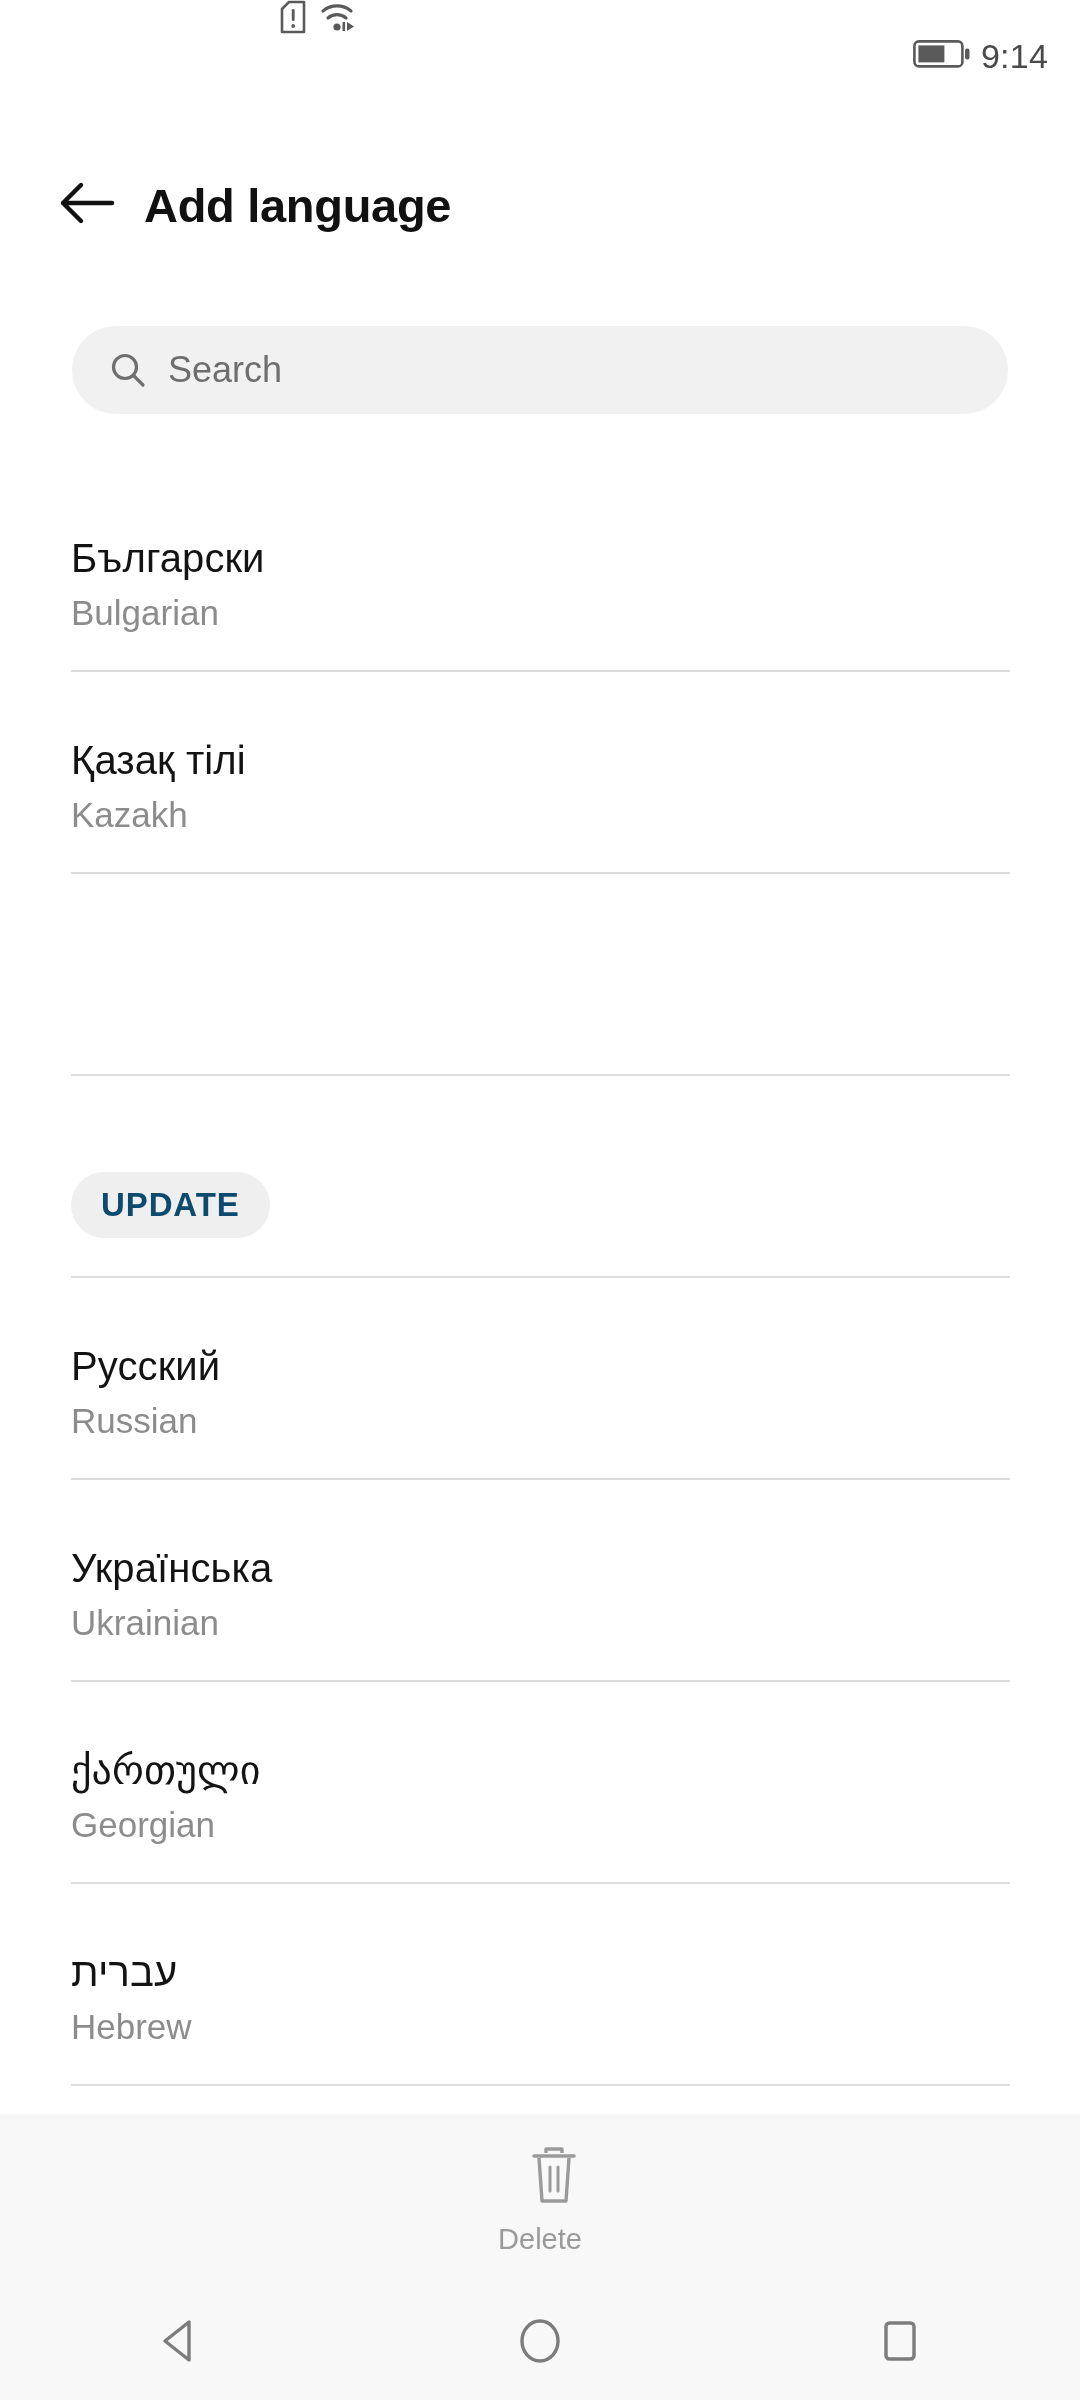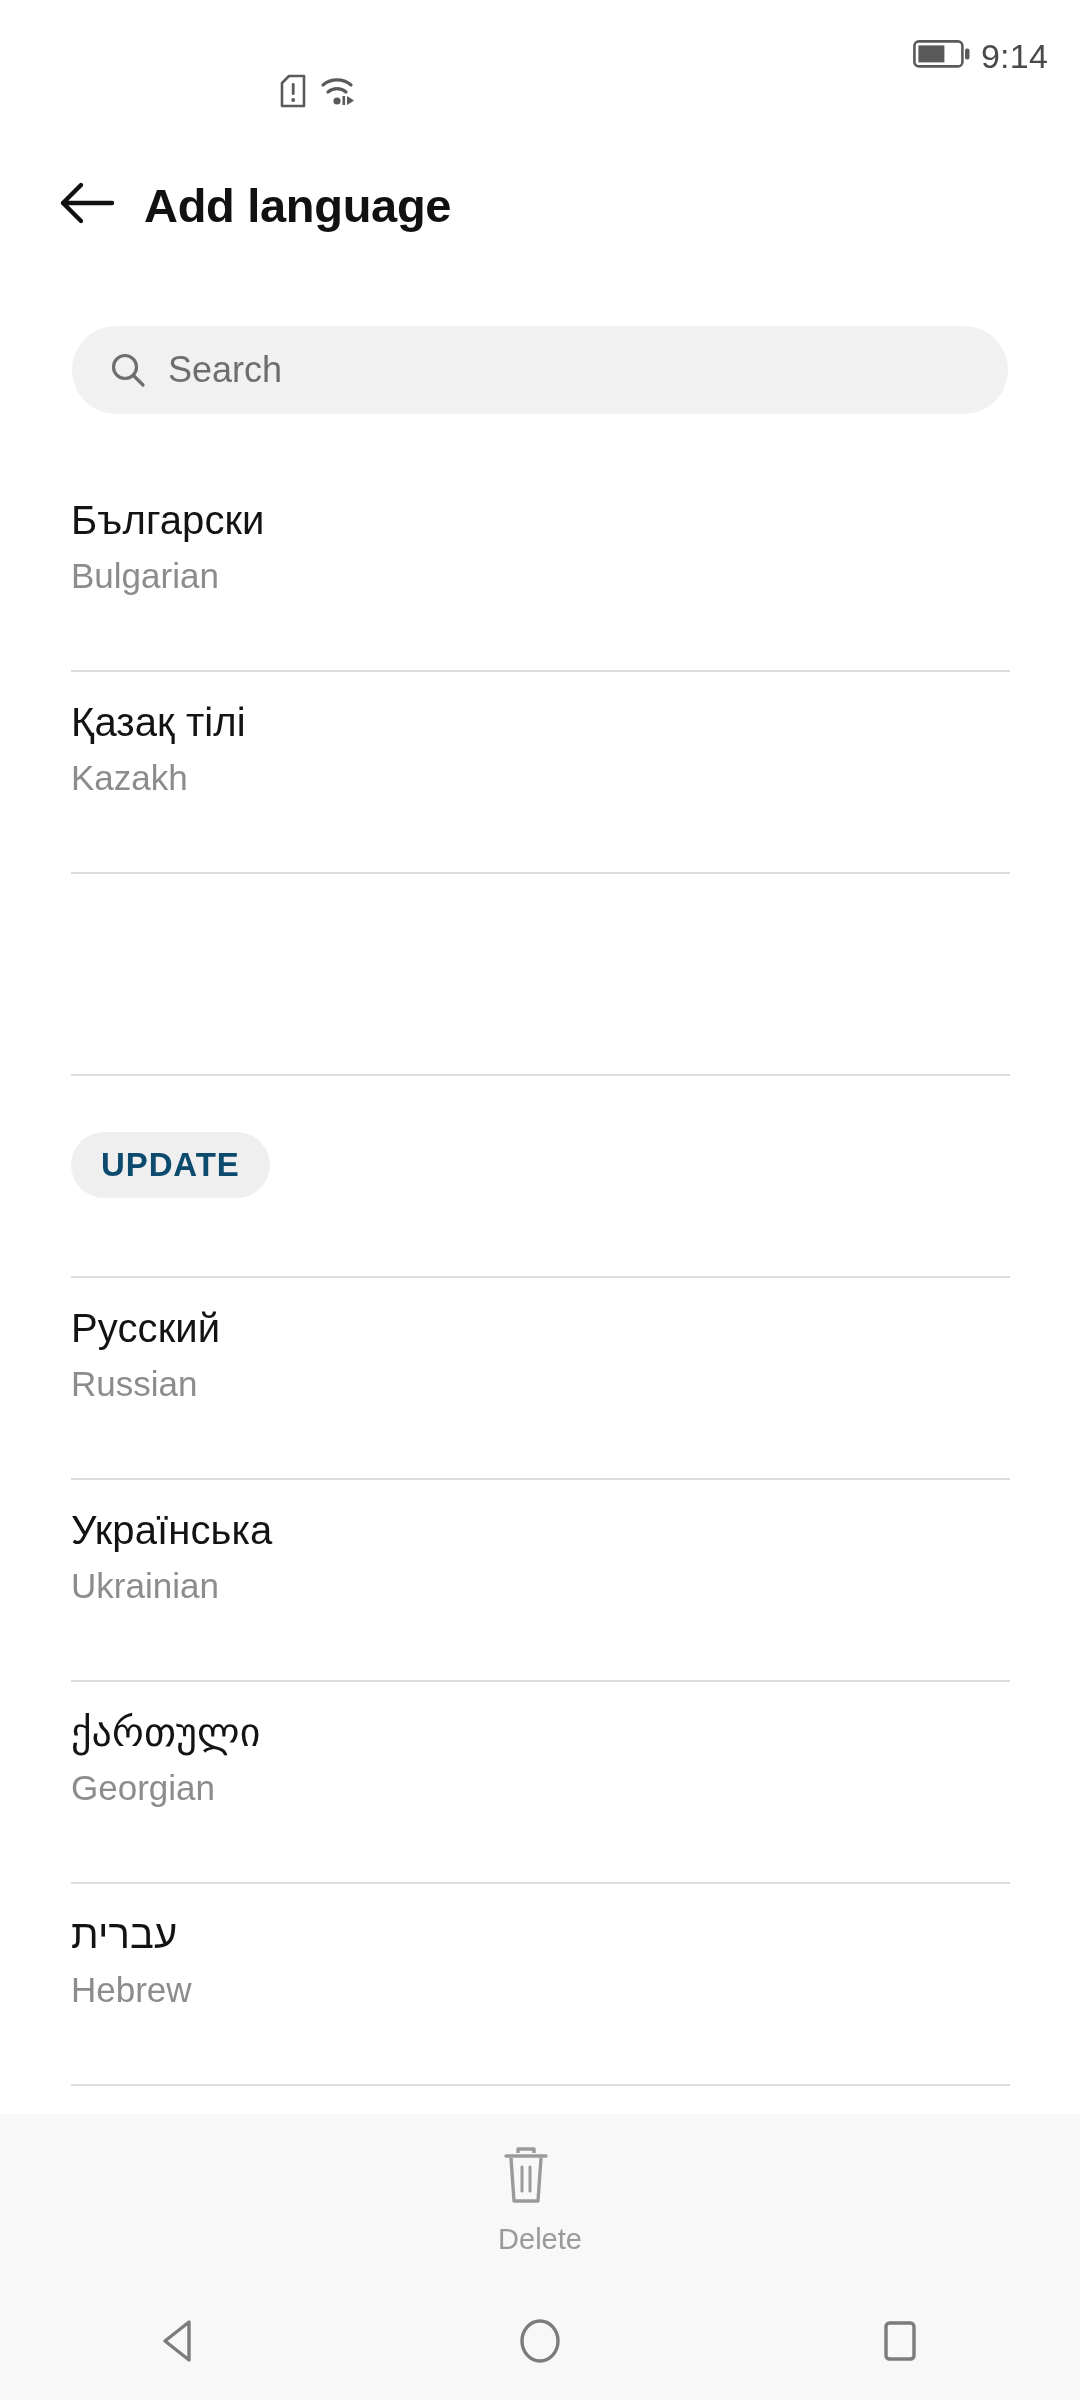--- a/index.html
+++ b/index.html
@@ -7,21 +7,21 @@
     width:1080px; height:2400px;
     background:#ffffff;
     font-family:"Liberation Sans", sans-serif;
     overflow:hidden;
   }
   #phone { position:relative; width:1080px; height:2400px; background:#fff; }
 
   
   .statusbar {
     position:absolute; top:0; left:0; width:1080px; height:112px;
-    display:flex; align-items:flex-end;
+    display:flex; align-items:flex-start;
   }
   .sb-left-spacer { width:280px; }
   .sb-icons { display:flex; align-items:center; gap:14px; }
   .sb-right {
     position:absolute; right:32px; top:0; height:112px;
     display:flex; align-items:center; gap:10px;
   }
   .sb-time {
     font-size:34px; color:#4a4a4a; letter-spacing:0.2px;
     font-family:"Liberation Sans", sans-serif;
@@ -53,21 +53,21 @@
   .search-placeholder {
     margin-left:20px; font-size:36px; color:#6e6e6e;
   }
 
   
   .list { position:absolute; top:470px; left:0; width:1080px; }
   .row {
     position:relative;
     height:202px;
     padding-left:71px; padding-right:46px;
-    display:flex; align-items:flex-start; justify-content:space-between;
+    display:flex; align-items:center; justify-content:space-between;
     cursor:pointer;
   }
   .row-texts { padding-top:26px; }
   .lang-native {
     font-size:40px; color:#131313; line-height:1.22; letter-spacing:0.1px;
   }
   .lang-english {
     margin-top:10px;
     font-size:35px; color:#8c8c8c; line-height:1.2;
   }
@@ -83,21 +83,21 @@
     cursor:pointer; white-space:nowrap;
   }
 
   
   .bottom-bar {
     position:absolute; left:0; top:2114px; width:1080px; height:172px;
     background:#f8f8f8;
     display:flex; align-items:center; justify-content:center;
   }
   .delete-action {
-    display:flex; flex-direction:column; align-items:flex-start; cursor:pointer;
+    display:flex; flex-direction:column; align-items:flex-end; cursor:pointer;
   }
   .delete-label {
     margin-top:12px; font-size:29px; color:#9a9a9a;
   }
 
   
   .navbar {
     position:absolute; left:0; top:2286px; width:1080px; height:114px;
     background:#f8f8f8;
     display:flex; align-items:center; justify-content:space-around;

